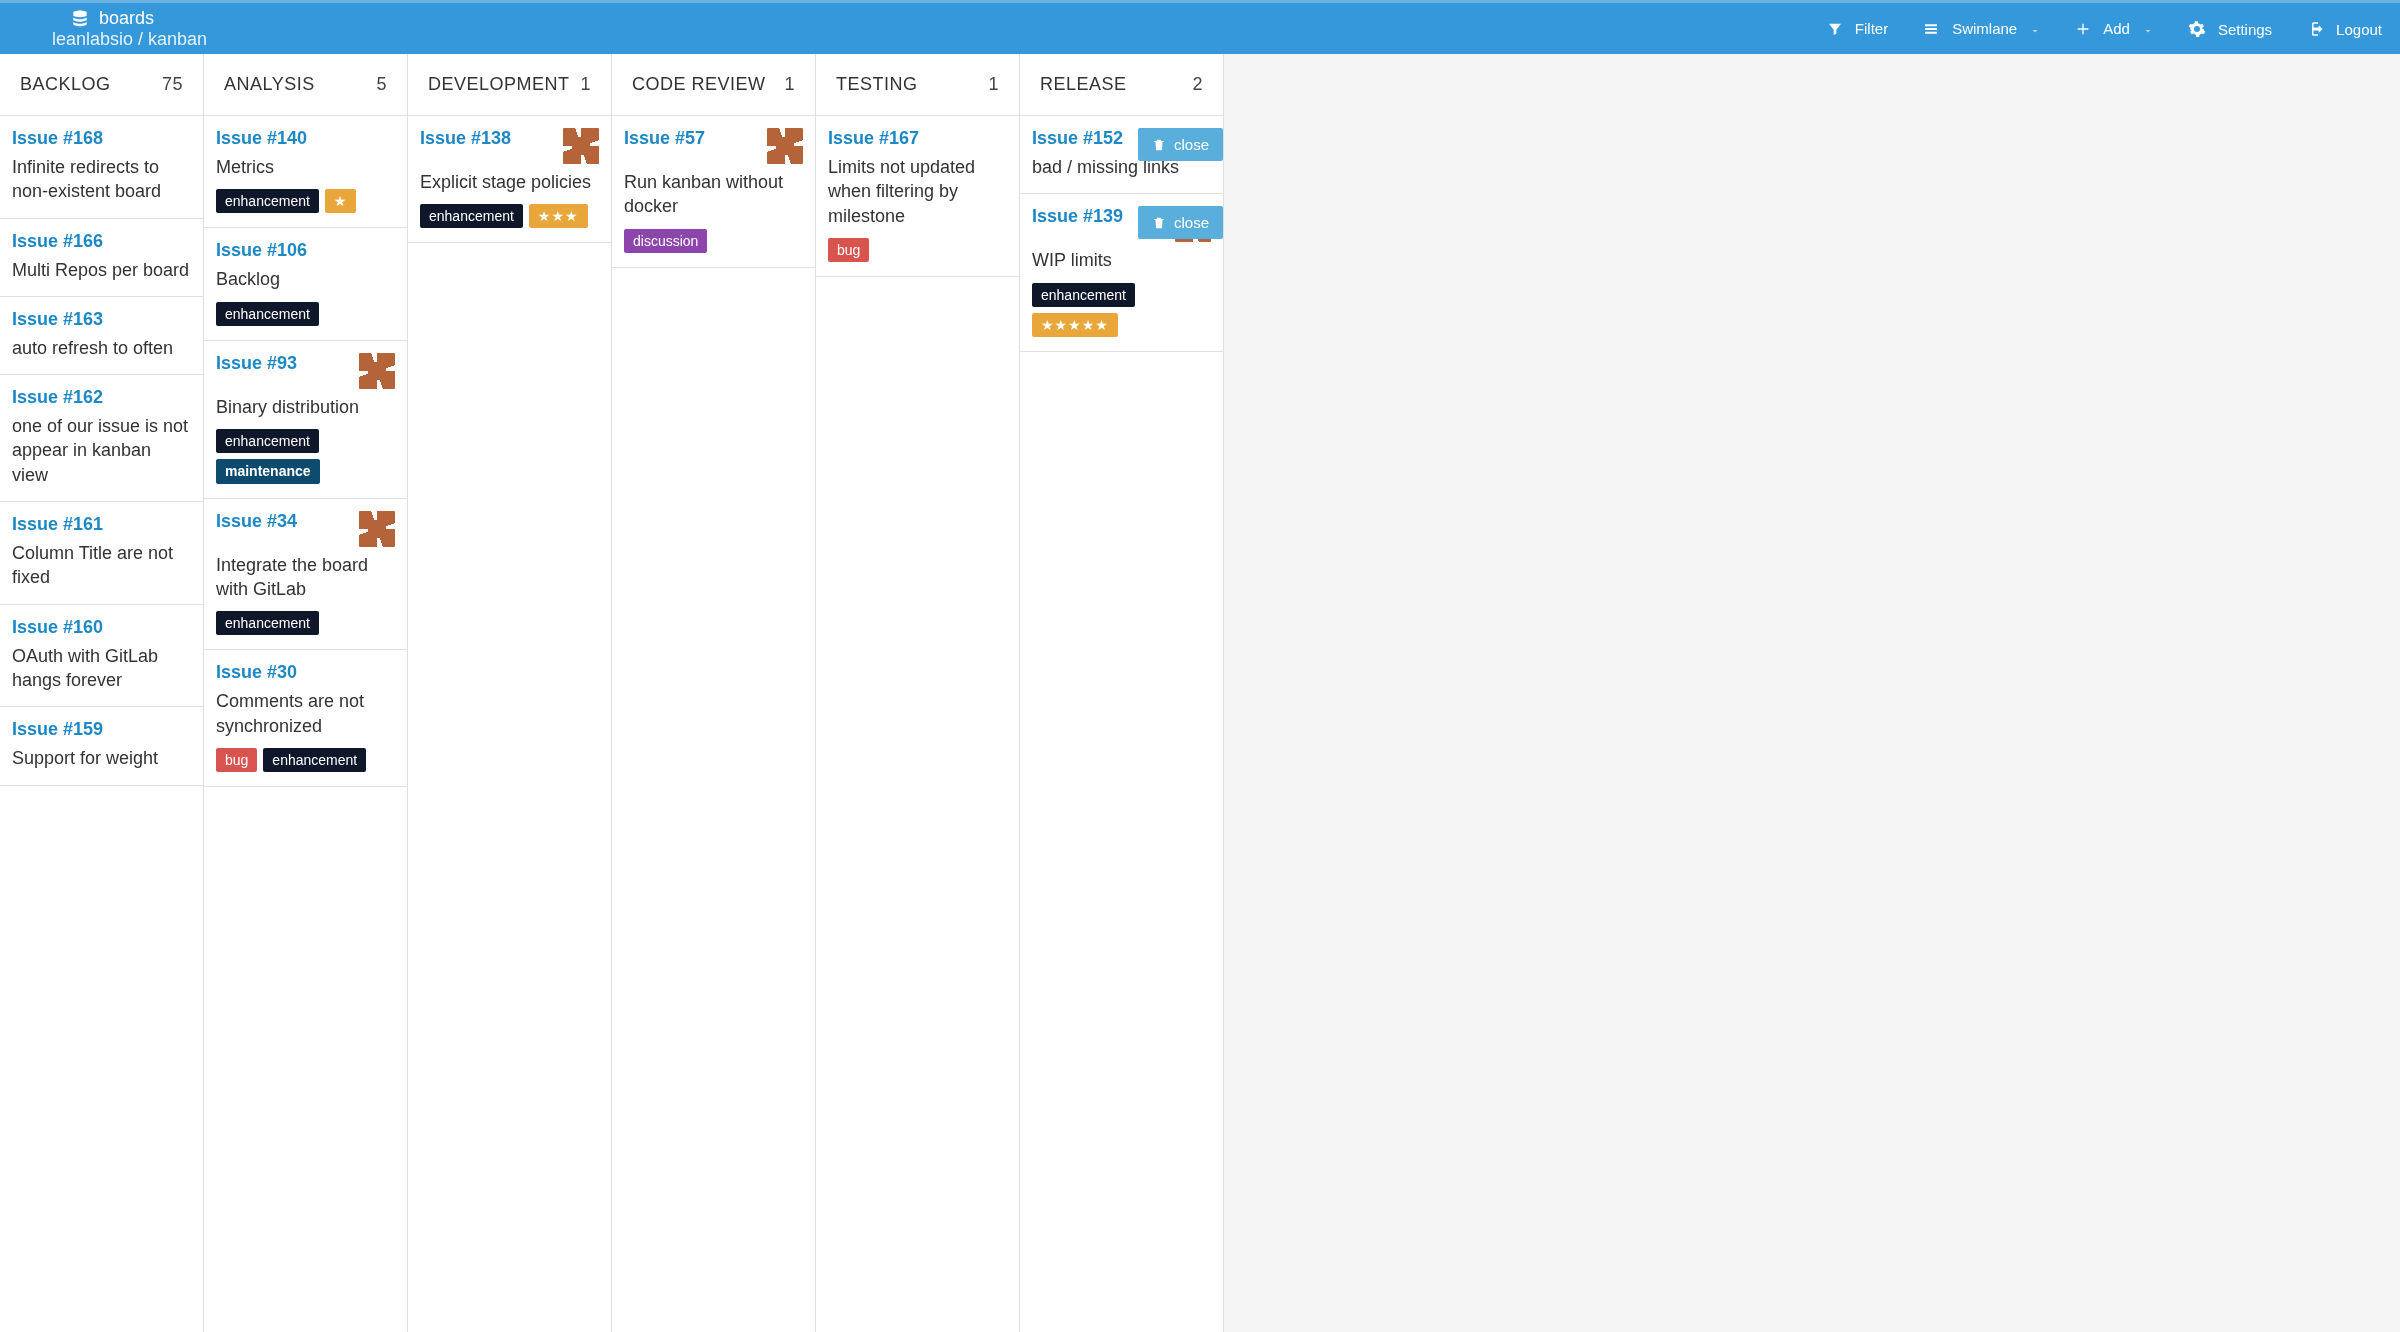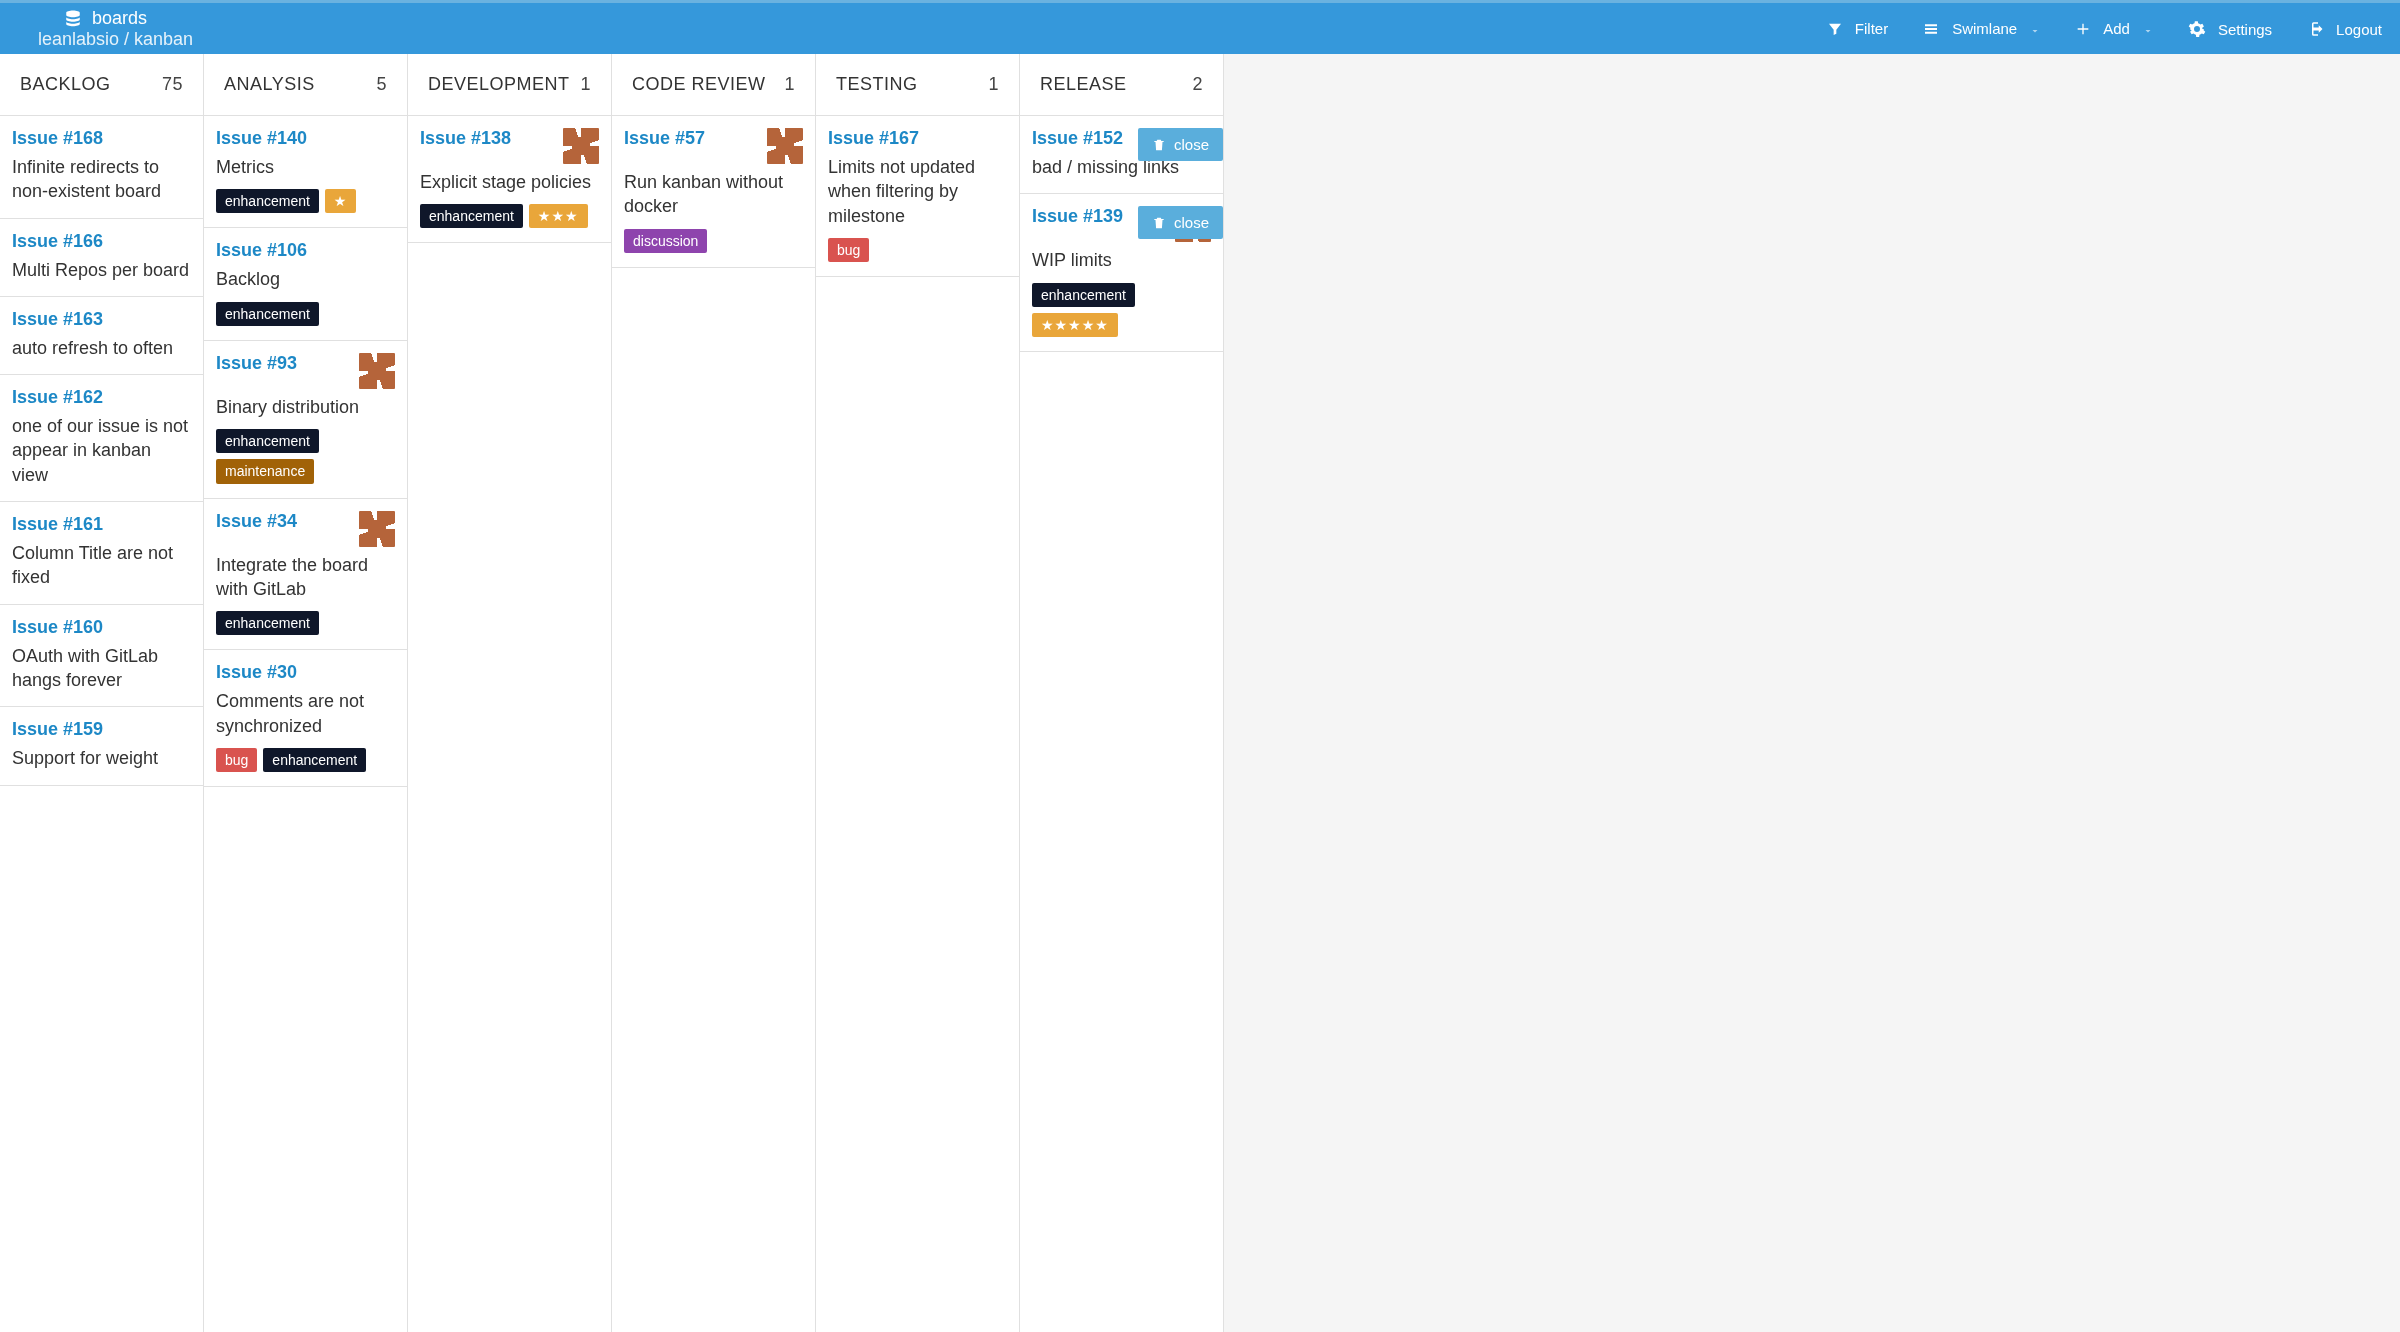--- a/index.html
+++ b/index.html
@@ -15,21 +15,21 @@
   color: #fff;
   height: 54px;
   display: flex;
   align-items: center;
   padding: 0 18px;
   border-top: 3px solid #6ab2e0;
 }
 .topbar-left { display: flex; align-items: center; flex-direction: column; }
 .topbar-right { margin-left: auto; display: flex; align-items: center; gap: 34px; }
 .brand { display: flex; align-items: center; gap: 10px; font-size: 18px; cursor: pointer; }
-.breadcrumb { margin-left: 20px; font-size: 18px; color: #e5f2fa; cursor: pointer; }
+.breadcrumb { margin-left: 34px; font-size: 18px; color: #e5f2fa; cursor: pointer; }
 .nav-item { display: flex; align-items: flex-end; gap: 12px; font-size: 15px; cursor: pointer; }
 .nav-item .caret { opacity: .6; }
 .icon { display: inline-flex; }
 .board {
   display: flex;
   height: calc(100vh - 54px);
   overflow-x: auto;
 }
 .column {
   width: 204px;
@@ -74,21 +74,21 @@
 .labels { margin-top: 10px; display: flex; flex-wrap: wrap; gap: 6px; }
 .label, .stars-badge {
   display: inline-block;
   font-size: 14px;
   padding: 3px 9px;
   border-radius: 2px;
   color: #fff;
   line-height: 1.3;
 }
 .label-enhancement { background: #0f172a; text-align: center; }
-.label-maintenance { background: #a16207; }
+.label-maintenance { background: #0c4a6e; font-weight: bold; }
 .label-bug { background: #d9534f; }
 .label-discussion { background: #8e44ad; }
 .stars-badge { background: #e9a63a; letter-spacing: 1px; }
 .avatar {
   width: 36px; height: 36px;
   background: radial-gradient(circle at 50% 50%, #b5643a 35%, transparent 36%),
               conic-gradient(from 0deg, #b5643a 0 20%, #fff 20% 25%, #b5643a 25% 45%, #fff 45% 50%, #b5643a 50% 70%, #fff 70% 75%, #b5643a 75% 95%, #fff 95% 100%);
   border-radius: 1px;
   flex-shrink: 0;
 }

